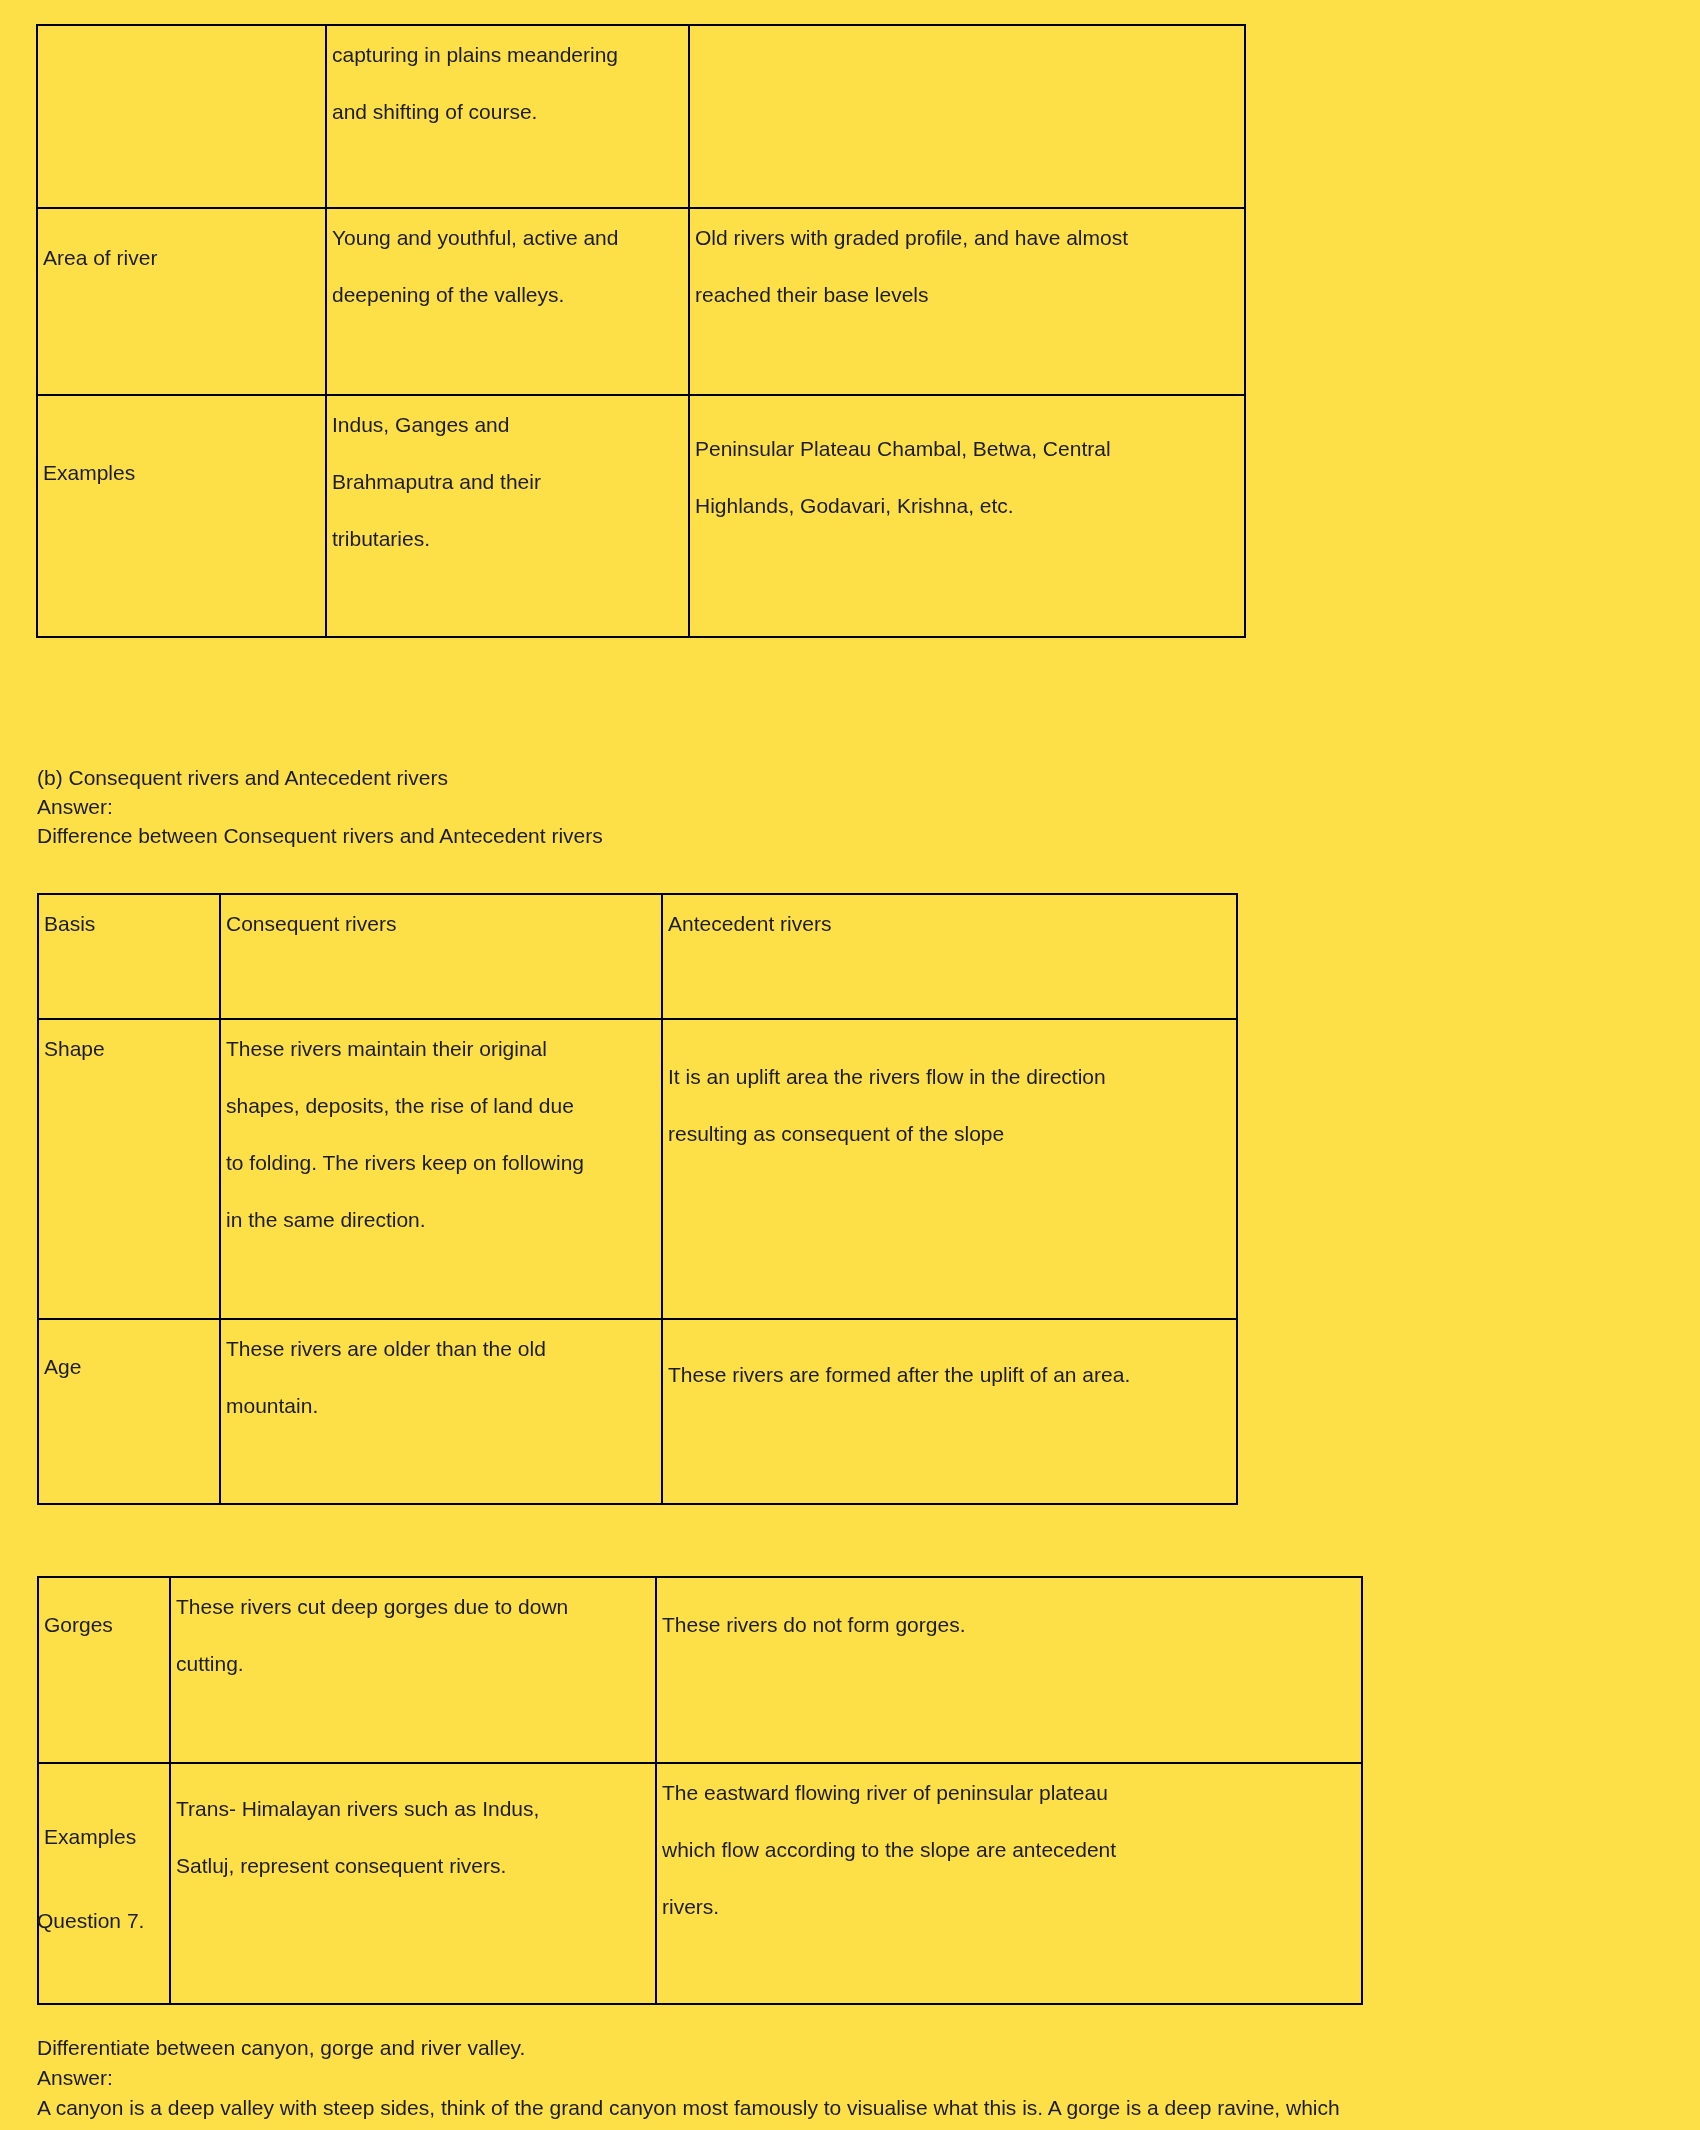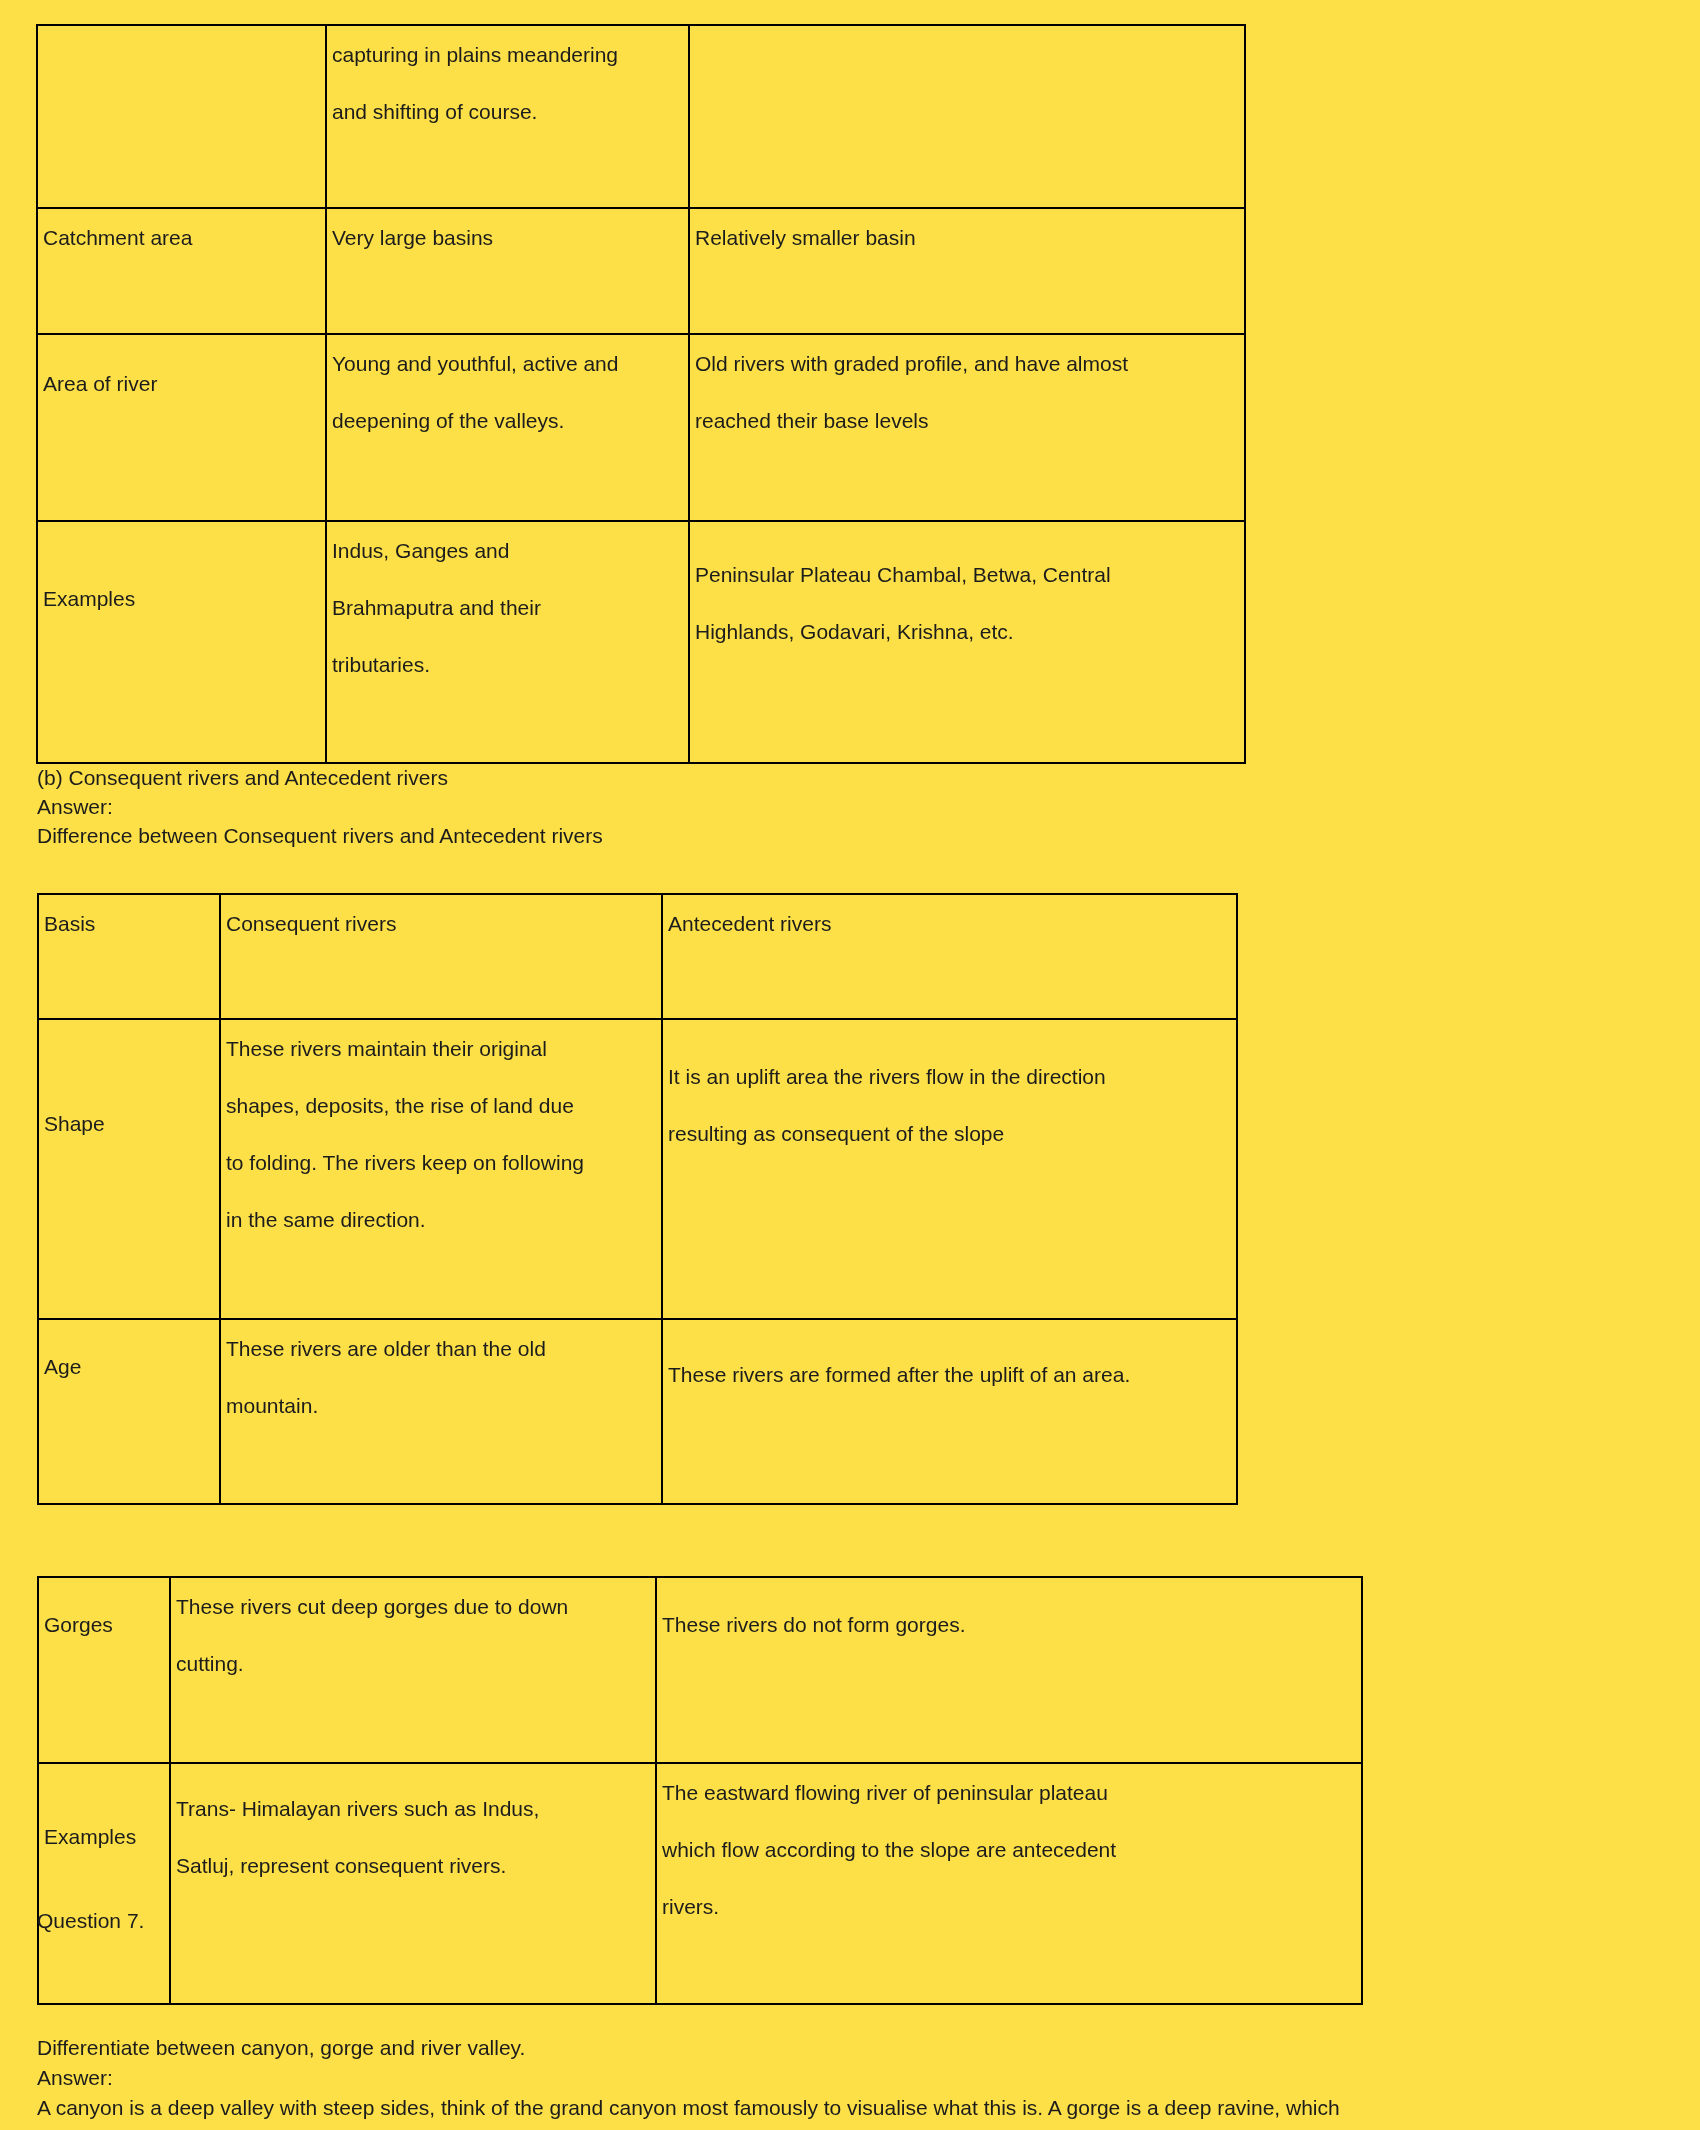--- a/index.html
+++ b/index.html
@@ -53,25 +53,20 @@
       <col style="width:363px">
       <col>
     </colgroup>
     <tbody>
       <tr style="height:183px">
         <td></td>
         <td>capturing in plains meandering
 and shifting of course.</td>
         <td></td>
       </tr>
-      <tr style="height:126px">
-        <td>Catchment area</td>
-        <td>Very large basins</td>
-        <td>Relatively smaller basin</td>
-      </tr>
       <tr style="height:187px">
         <td style="padding-top:20px">Area of river</td>
         <td>Young and youthful, active and
 deepening of the valleys.</td>
         <td>Old rivers with graded profile, and have almost
 reached their base levels</td>
       </tr>
       <tr style="height:242px">
         <td style="padding-top:48px">Examples</td>
         <td>Indus, Ganges and
@@ -93,21 +88,21 @@
       <col style="width:442px">
       <col>
     </colgroup>
     <tbody>
       <tr style="height:125px">
         <td>Basis</td>
         <td>Consequent rivers</td>
         <td>Antecedent rivers</td>
       </tr>
       <tr style="height:300px">
-        <td style="padding-top:75px">Shape</td>
+        <td style="">Shape</td>
         <td>These rivers maintain their original
 shapes, deposits, the rise of land due
 to folding. The rivers keep on following
 in the same direction.</td>
         <td style="padding-top:28px">It is an uplift area the rivers flow in the direction
 resulting as consequent of the slope</td>
       </tr>
       <tr style="height:185px">
         <td style="padding-top:18px">Age</td>
         <td>These rivers are older than the old

